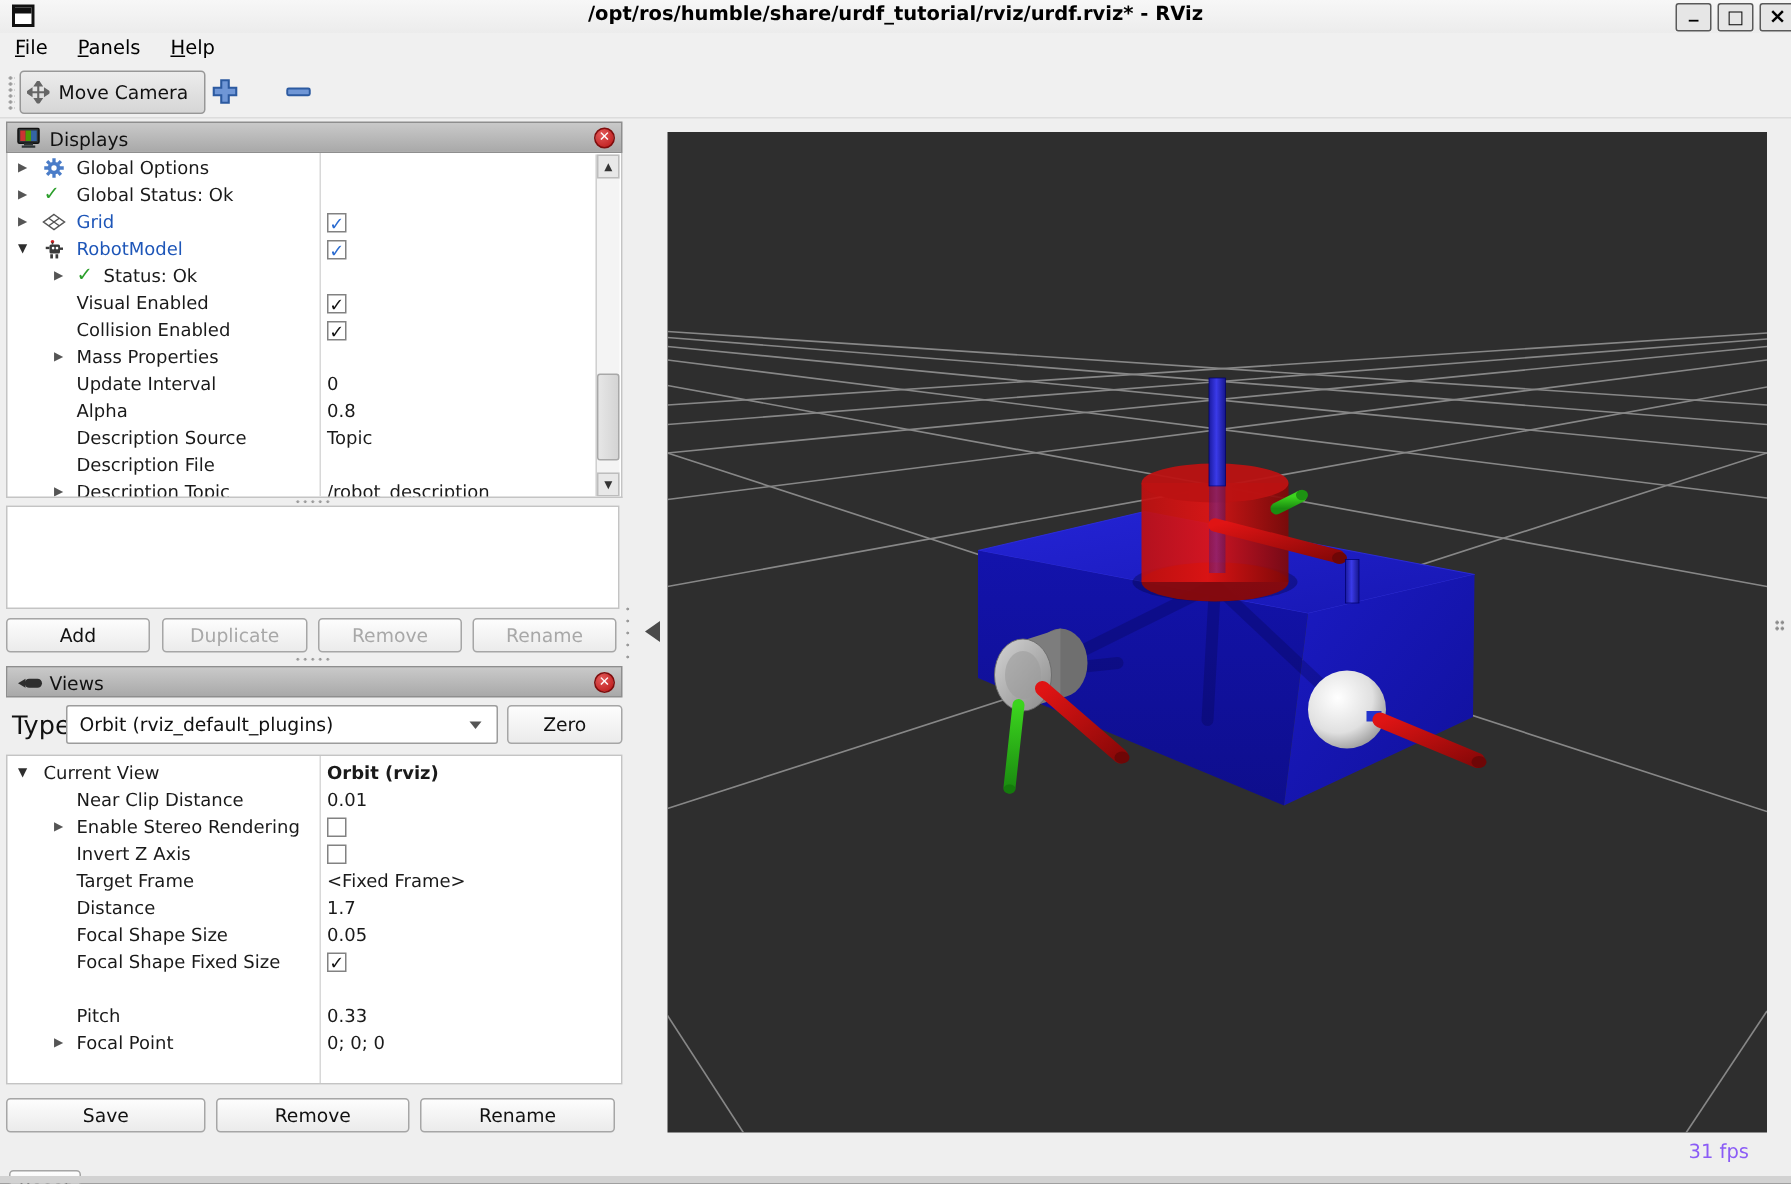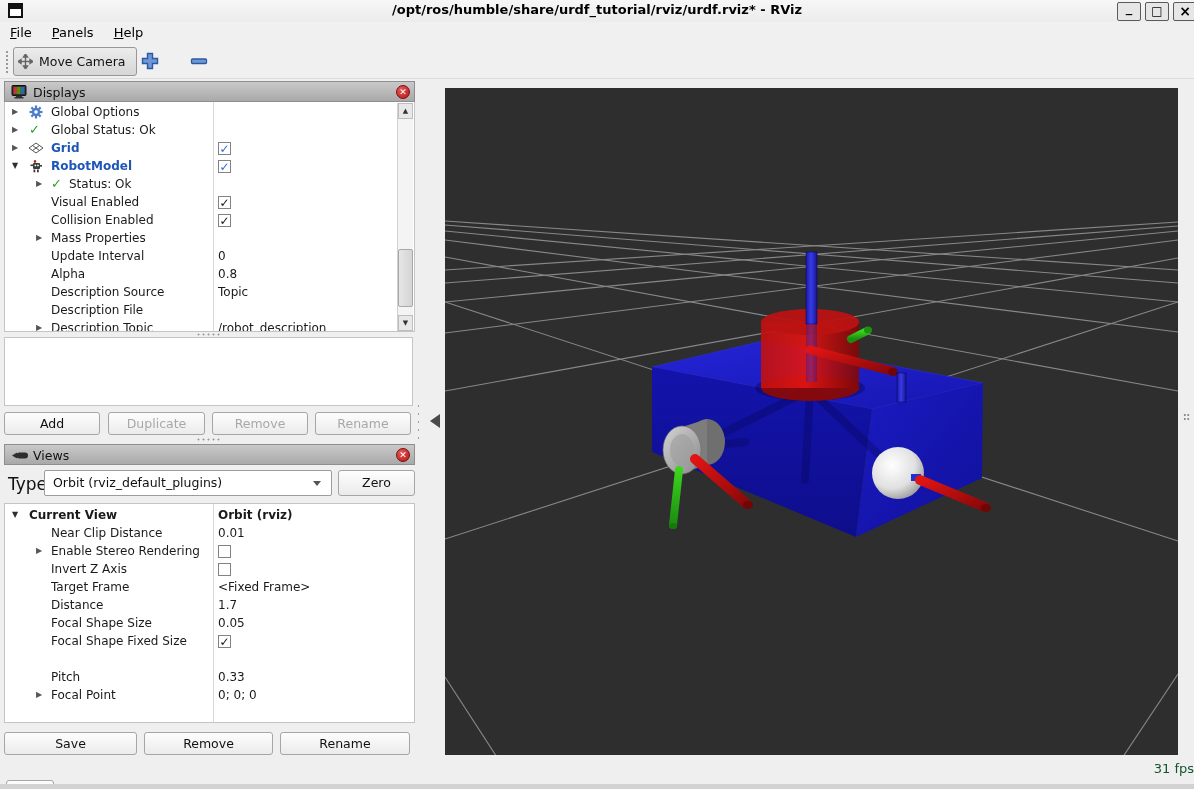--- a/index.html
+++ b/index.html
@@ -39,22 +39,22 @@
 
   #displays-header { top:81px; }
   #displays-tree { left:4px; top:102px; width:411px; height:230px; background:#fff; border:1px solid #c4c4c4; border-top:none; overflow:hidden; }
   .col-divider { position:absolute; top:0; bottom:0; left:208px; width:1px; background:#d8d8d8; }
 
   .trow { position:absolute; left:0; width:100%; height:18px; line-height:18px; }
   .arrow { position:absolute; top:0; font-size:8px; color:#555; width:12px; text-align:center; }
   .arrow.down { color:#2e2e2e; }
   .ticon16 { position:absolute; top:2px; }
   .tlabel { position:absolute; top:0; font-size:12px; color:#1a1a1a; white-space:nowrap; }
-  .tlabel.on { color:#1e56b8; font-weight:bold; }
-  .tlabel.b { font-weight:bold; }
+  .tlabel.on { color:#1e56b8; font-weight:normal; }
+  .tlabel.b { font-weight:normal; }
   .tval { position:absolute; left:213px; top:0; font-size:12px; color:#1a1a1a; white-space:nowrap; }
   .tval.b { font-weight:bold; }
   .cb { position:absolute; left:213px; top:2.5px; width:13px; height:13px; background:#fff; border:1px solid #828282; }
   .cb .mark { position:absolute; left:0.5px; top:-3px; font-size:12px; font-weight:bold; color:#111; }
   .cb .mark.blue { color:#2a6bd0; }
 
   
   #dscroll { position:absolute; right:1px; top:1px; width:16px; height:228px; background:#f4f4f4; border-left:1px solid #d0d0d0; }
   .sbtn { position:absolute; left:0; width:15px; height:16px; background:#e8e8e8; border:1px solid #bdbdbd; text-align:center; font-size:7px; line-height:15px; color:#333; }
   #sb-up { top:0; } #sb-down { bottom:0; }
@@ -79,21 +79,21 @@
   
   #vsplit-dots { left:417px; top:402px; width:3px; height:42px; background-image:radial-gradient(circle,#9a9a9a 0.9px,transparent 1.1px); background-size:3px 8px; }
   #vsplit-arrow { left:430px; top:414px; width:0; height:0; border-top:7px solid transparent; border-bottom:7px solid transparent; border-right:10px solid #4a4a4a; }
   #rsplit-mark { left:1183px; top:413px; width:7px; height:8px; background-image:radial-gradient(circle,#8a8a8a 1px,transparent 1.2px); background-size:3.5px 4px; }
 
   
   #viewport { left:445px; top:88px; width:733px; height:667px; background:#2e2e2e; }
 
   
   #reset-btn { left:6px; top:780px; width:48px; height:23px; }
-  #fps { right:0; top:761px; font-size:13px; color:#14532d; }
+  #fps { right:28px; top:761px; font-size:13px; color:#8b5cf6; }
   #bottom-strip { left:0; top:784px; width:1194px; height:5px; background:#d2d2d2; }
 </style>
 </head>
 <body>
 
 <div id="titlebar" class="abs">
   <div id="win-icon" class="abs"></div>
   <div id="win-title" class="abs">/opt/ros/humble/share/urdf_tutorial/rviz/urdf.rviz* - RViz</div>
   <div id="btn-min" class="abs winbtn"><span>_</span></div>
   <div id="btn-max" class="abs winbtn"><span>□</span></div>

